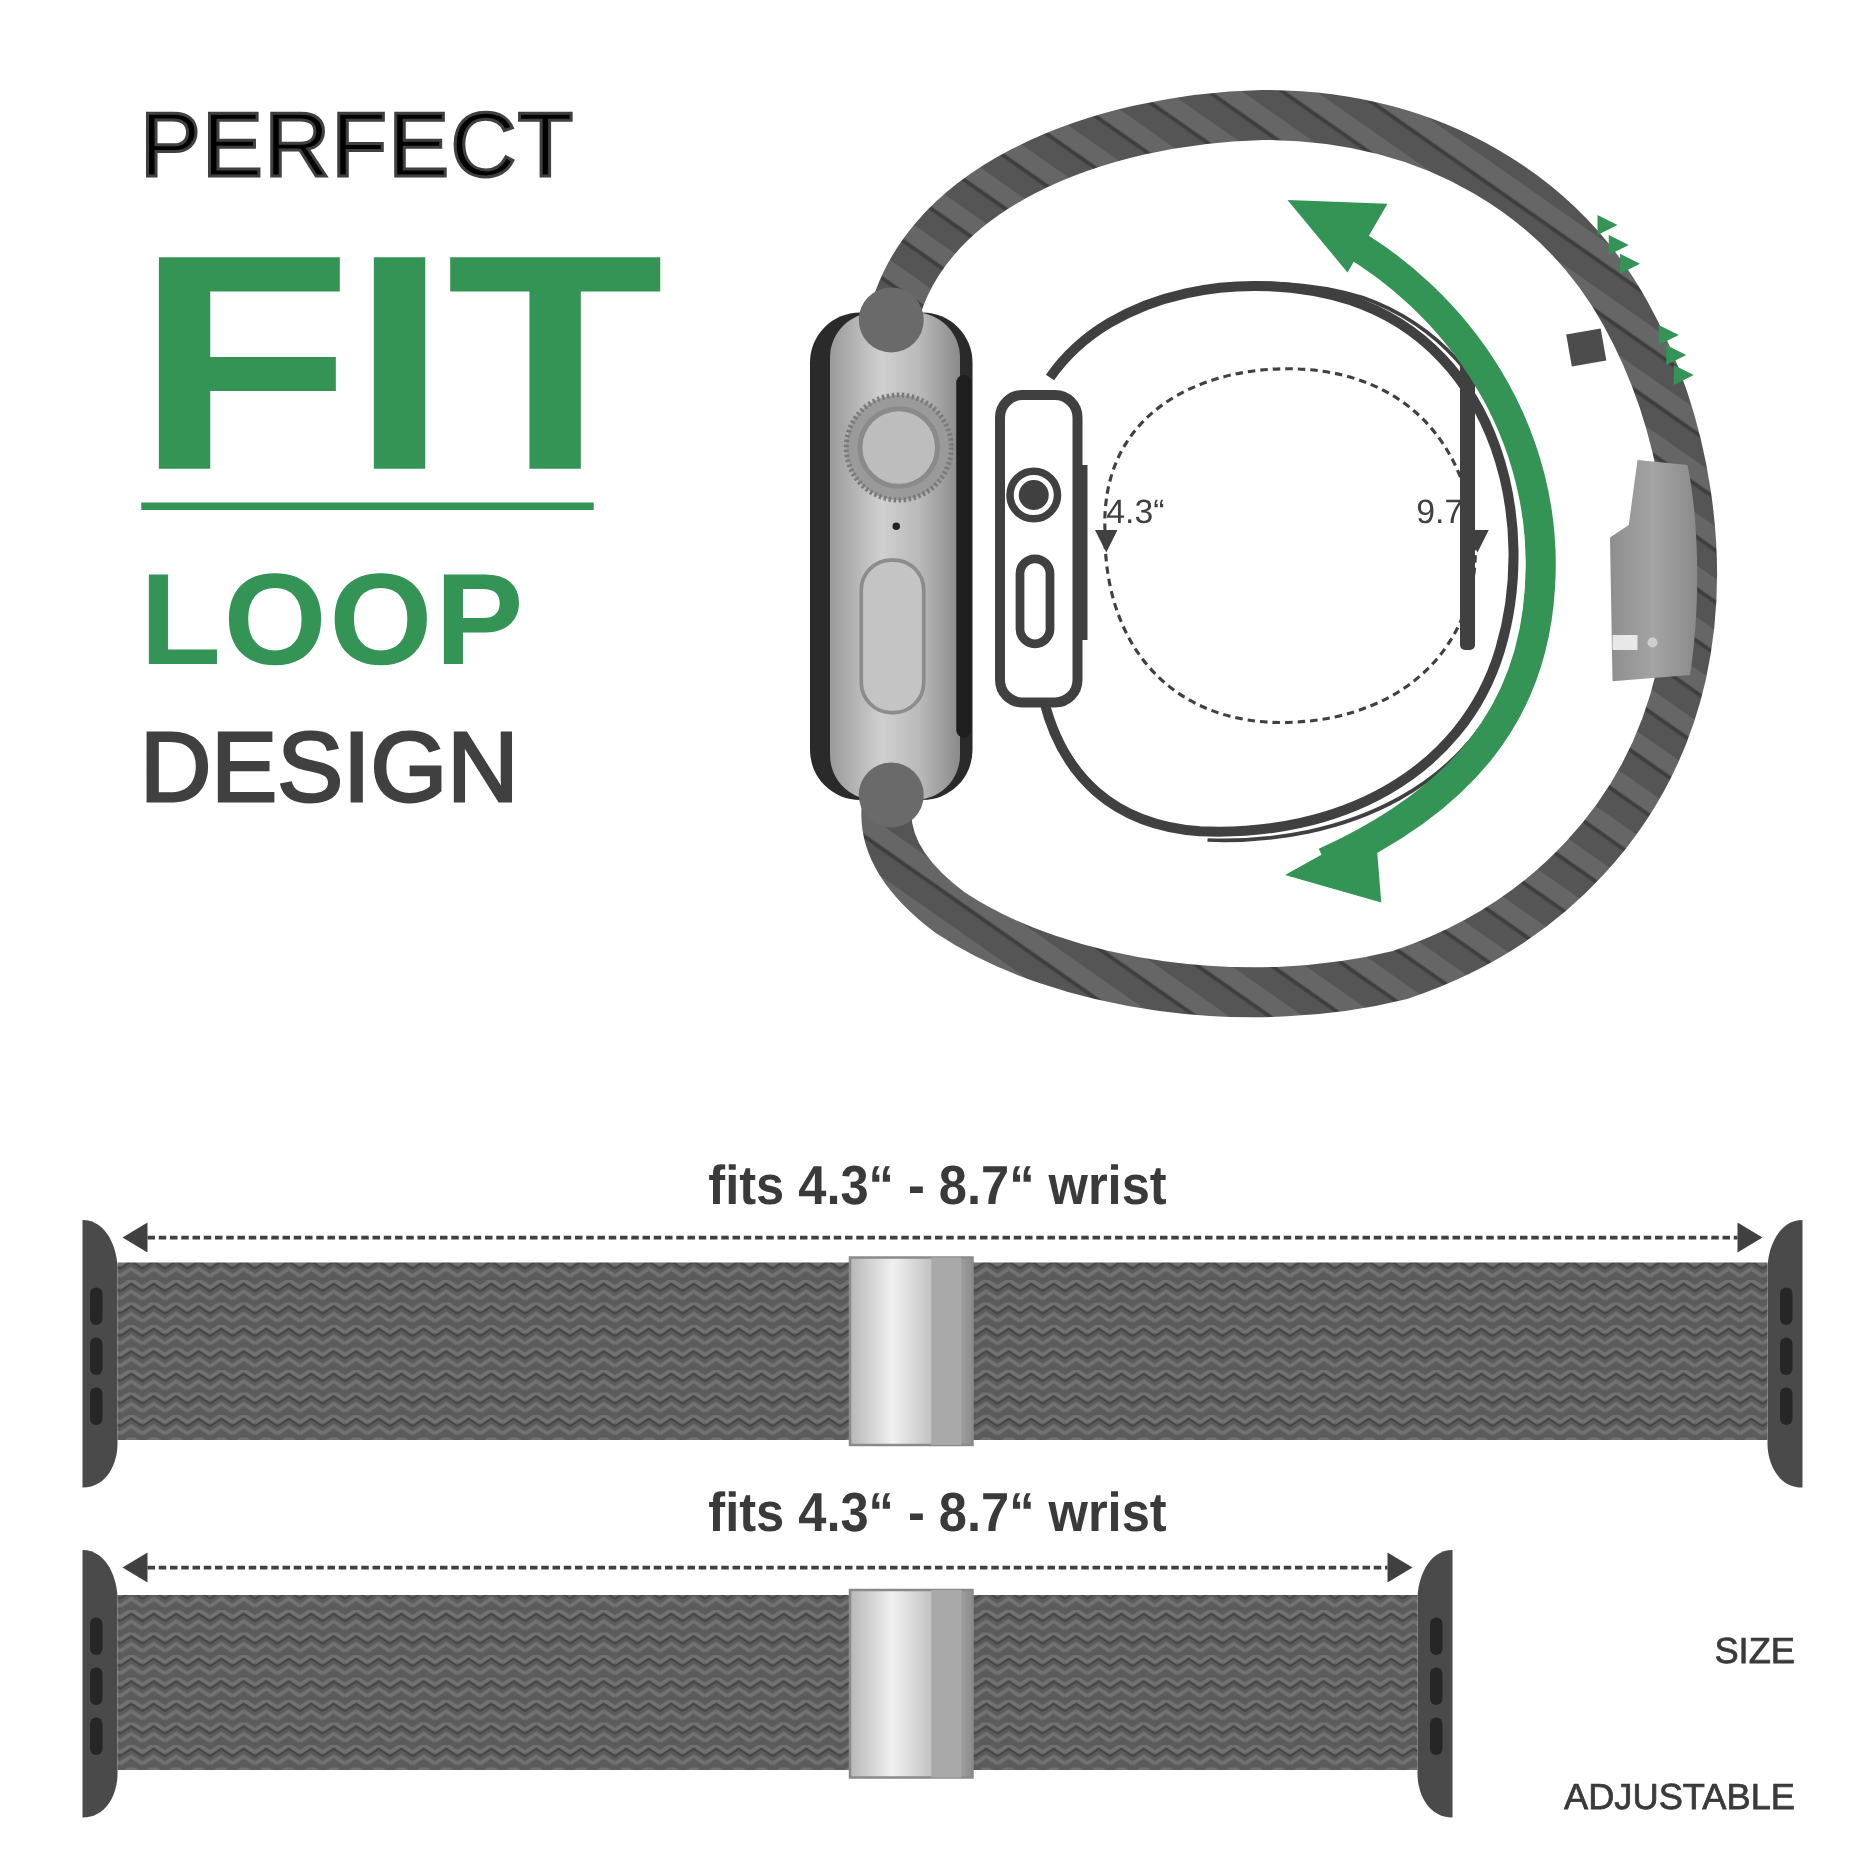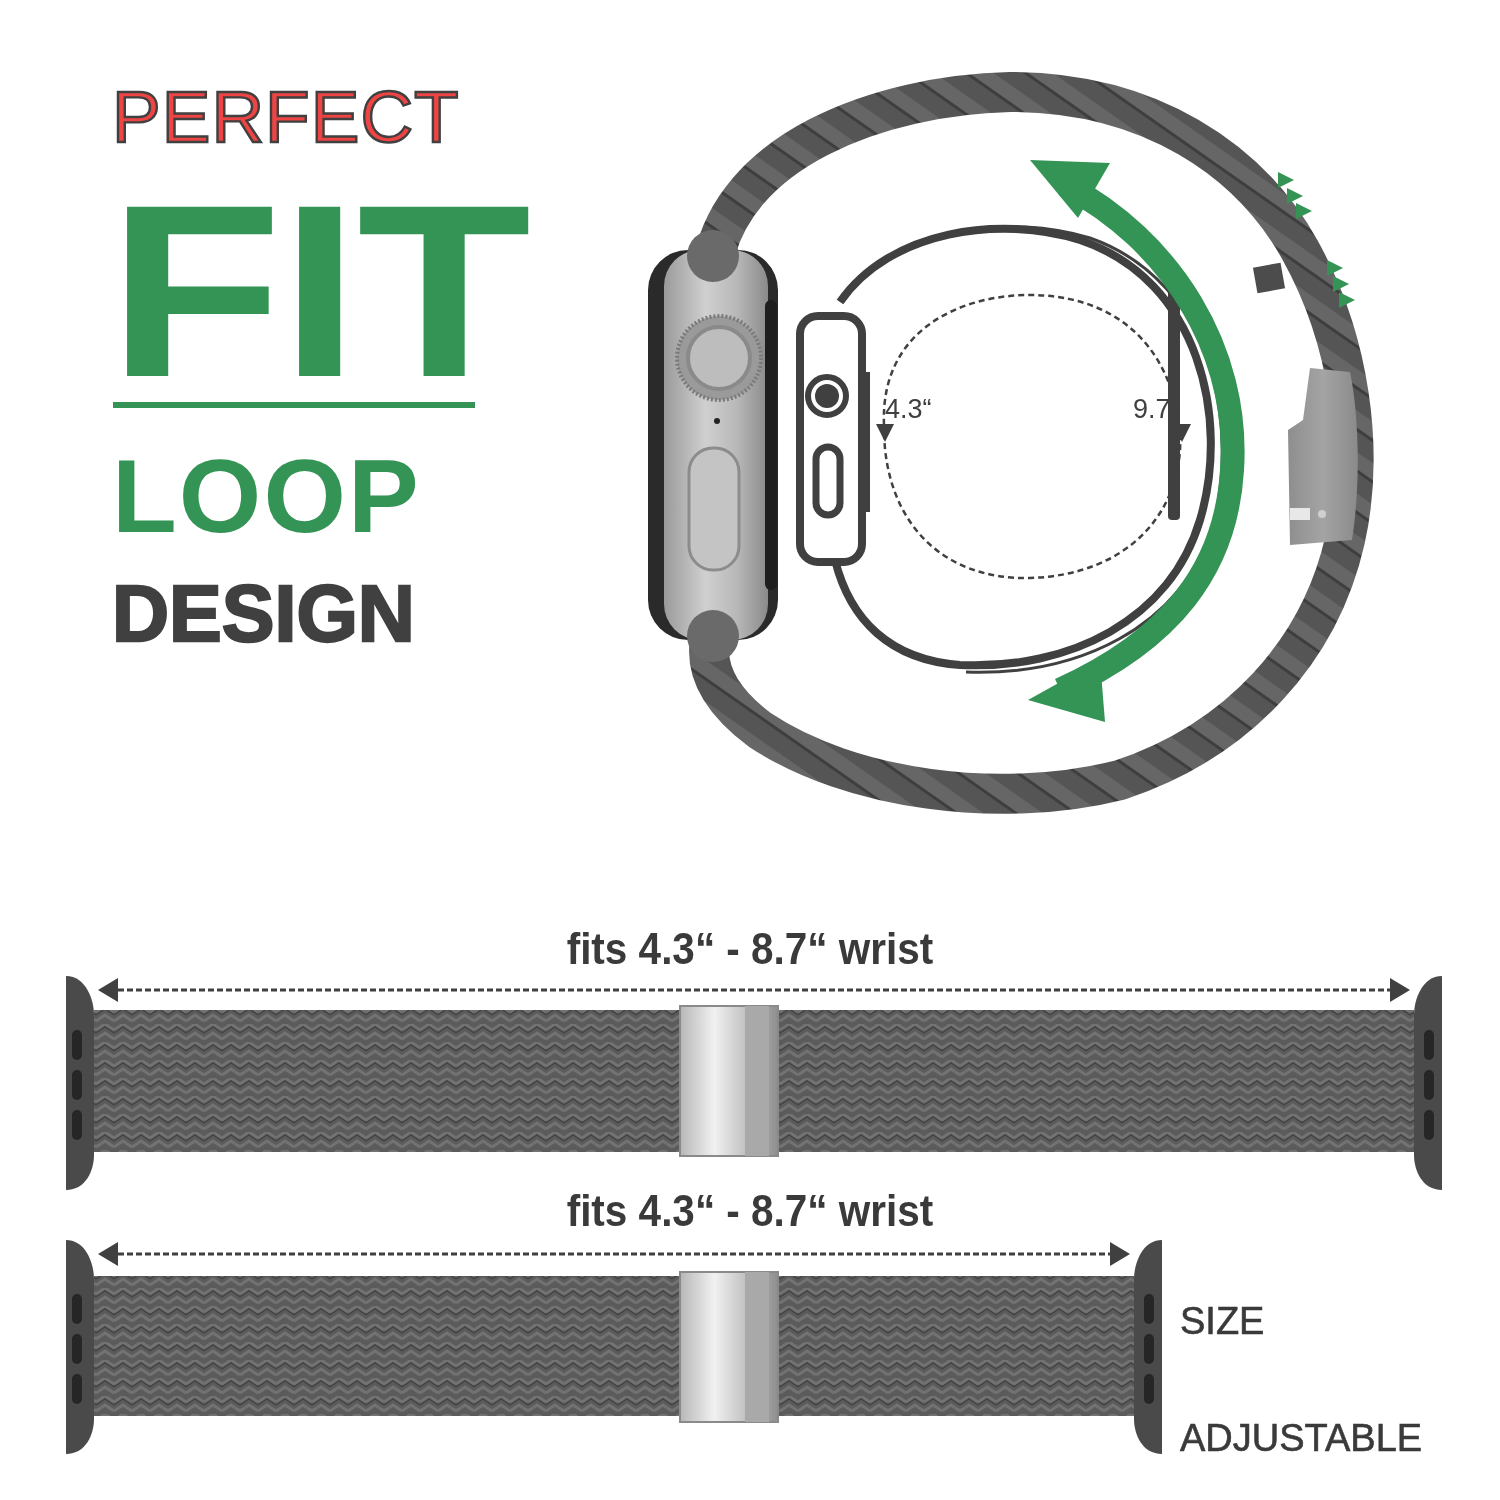--- a/index.html
+++ b/index.html
@@ -1,31 +1,31 @@
 <!DOCTYPE html>
 <html><head>
 <meta charset="utf-8">
 <style>
   html, body { margin:0; padding:0; background:#ffffff; }
   body { width:1500px; height:1500px; position:relative; overflow:hidden; font-family:"Liberation Sans", sans-serif; }
   .abs { position:absolute; }
 
   
   .hl { position:absolute; left:112px; font-family:"Liberation Sans", sans-serif; font-weight:bold; line-height:1; white-space:nowrap; }
-  .hl-perfect { top:80px; font-size:73px; color:#ef4444; font-weight:normal; -webkit-text-stroke:2.4px #404040; letter-spacing:1px; }
+  .hl-perfect { top:80px; font-size:73px; color:#000000; font-weight:normal; -webkit-text-stroke:2.4px #404040; letter-spacing:1px; }
   .hl-fit { top:168px; left:108px; font-size:246px; color:#339455; letter-spacing:-2px; transform:scaleX(1.16); transform-origin:left top; }
   .hl-rule { position:absolute; left:113px; top:402px; width:362px; height:6px; background:#339455; }
   .hl-loop { top:444px; font-size:104px; color:#339455; letter-spacing:2px; transform:scaleX(1.02); transform-origin:left top; }
-  .hl-design { top:574px; font-size:79px; color:#404040; font-weight:bold; -webkit-text-stroke:2.4px #404040; letter-spacing:0px;text-align:right; }
+  .hl-design { top:574px; font-size:79px; color:#404040; font-weight:normal; -webkit-text-stroke:2.4px #404040; letter-spacing:0px;text-align:right; }
   .dim-label { position:absolute; font-size:27px; color:#404040; }
 
   .caption { position:absolute; font-size:44px; font-weight:bold; color:#3a3a3a; letter-spacing:0px; transform:scaleX(0.92); transform-origin:center top; white-space:nowrap; }
   .band { position:absolute; }
 
-  .side-text { position:absolute; left:1180px; width:256px; text-align:left; font-size:38px; color:#3a3a3a; line-height:42px; -webkit-text-stroke:0.6px #3a3a3a; }
+  .side-text { position:absolute; left:1180px; width:256px; text-align:right; font-size:29px; color:#3a3a3a; line-height:42px; -webkit-text-stroke:0.6px #3a3a3a; }
 </style>
 </head>
 <body>
 
 <div class="hl hl-perfect">PERFECT</div>
 <div class="hl hl-fit">FIT</div>
 <div class="hl-rule"></div>
 <div class="hl hl-loop">LOOP</div>
 <div class="hl hl-design">DESIGN</div>
 

